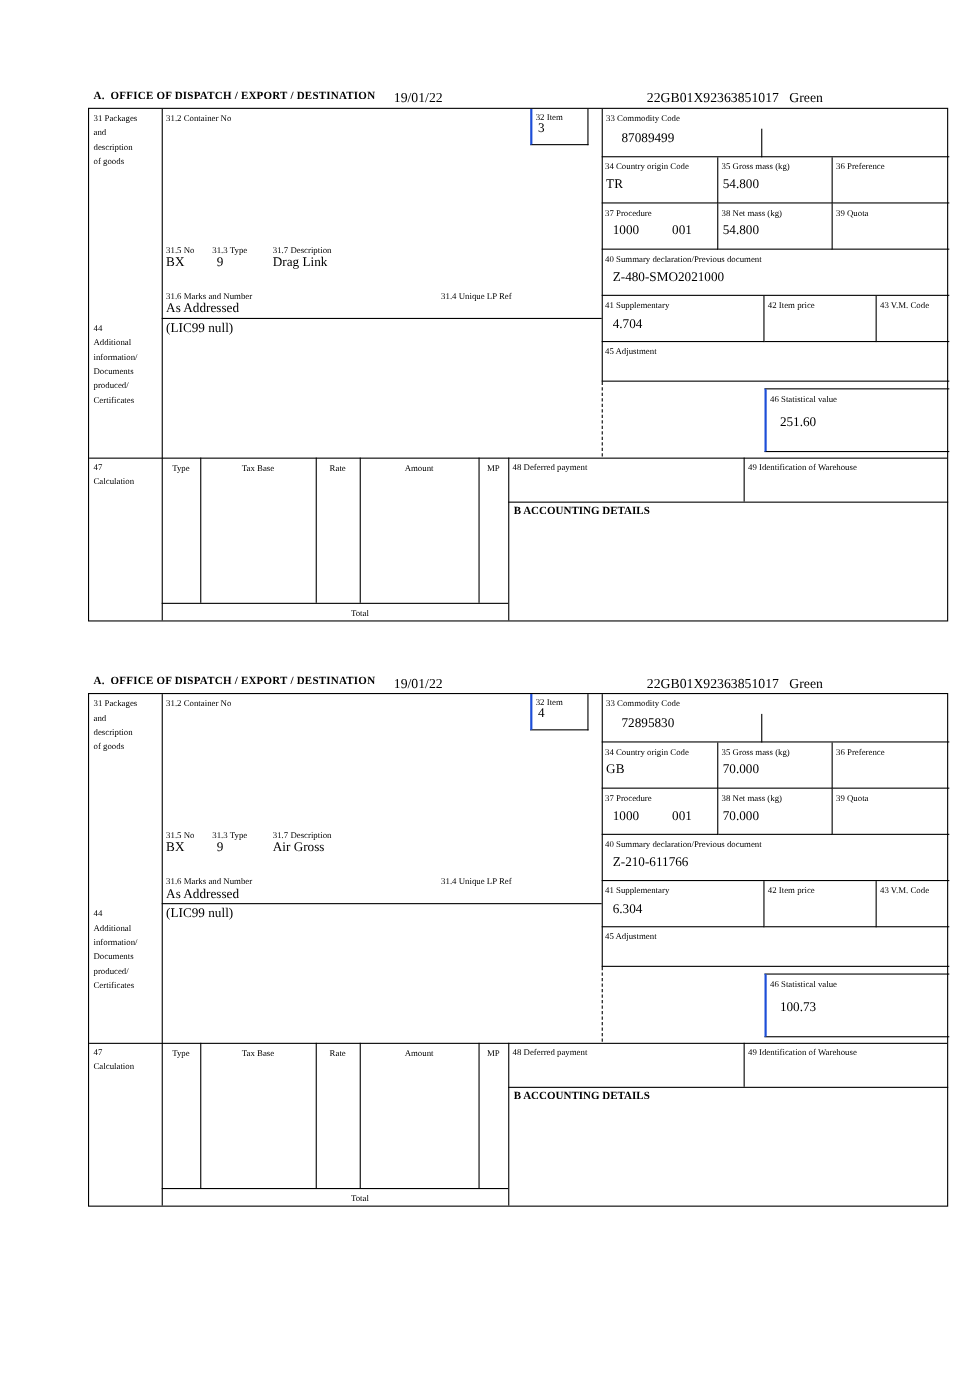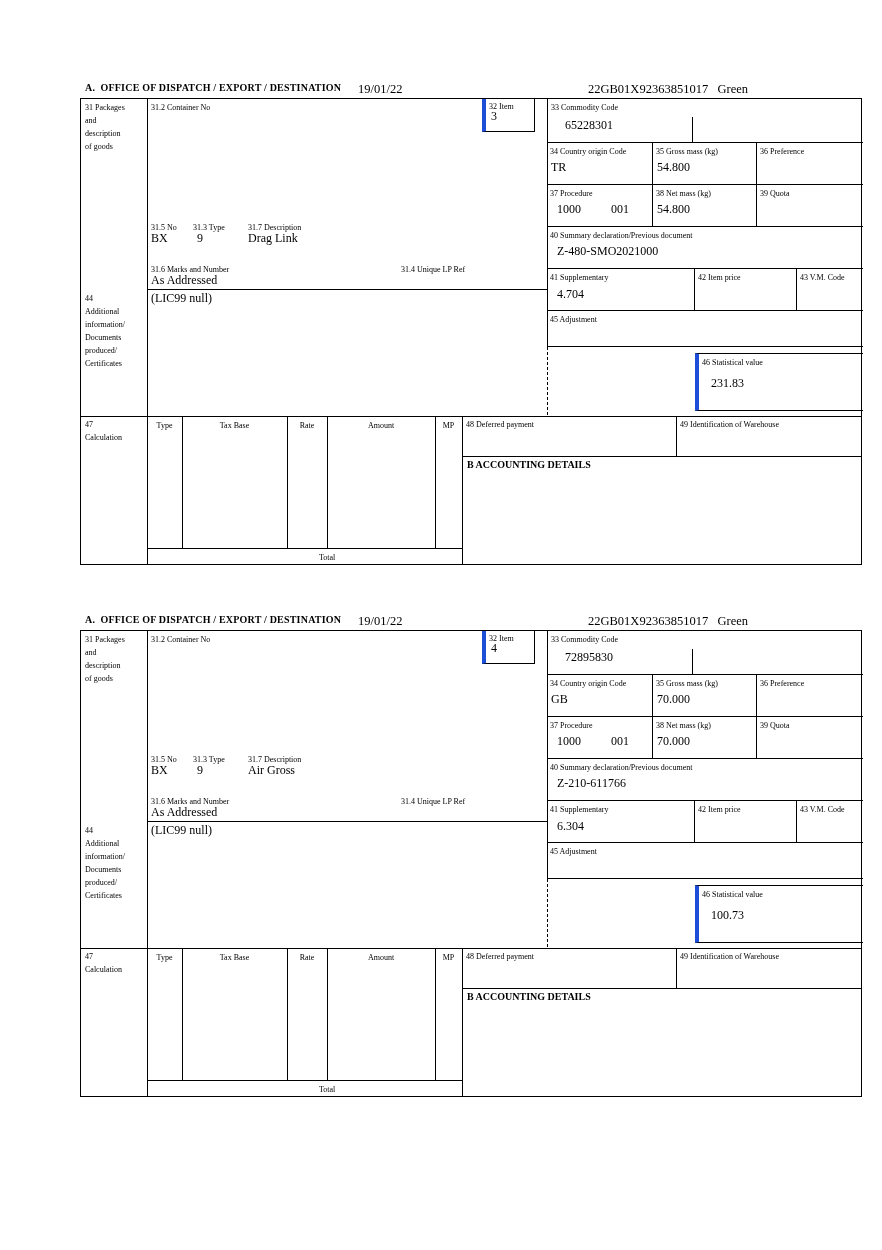--- a/index.html
+++ b/index.html
@@ -11,21 +11,21 @@
   #sections .decl:nth-of-type(2){ top:614px; }
   .hdr { position:absolute; left:0; top:0; width:100%; height:16px;text-decoration:underline; }
   .hdr span { position:absolute; top:0; }
   .hdr-office { left:85px; font-size:10px; font-weight:700; letter-spacing:.2px; }
   .hdr-date { left:358px; font-size:12.5px; }
   .hdr-ref { left:588px; font-size:12.5px; }
   .pre { white-space:pre; }
   .box { position:absolute; left:80px; top:16px; width:782px; height:467px;
          border:1px solid #000; box-sizing:border-box; }
   .cell { position:absolute; box-sizing:border-box; }
-  .bl{border-left:4px solid #1d4ed8}.br{border-right:1px solid #000}
+  .bl{border-left:2px solid #1d4ed8}.br{border-right:1px solid #000}
   .bt{border-top:1px solid #000}.bb{border-bottom:1px solid #000}
   .vl { position:absolute; width:0; border-left:1px solid #000; }
   .vld{ position:absolute; width:0; border-left:1px dashed #000; }
   .hl { position:absolute; height:0; border-top:1px solid #000; }
   .lb { position:absolute; font-size:8px; line-height:13px; white-space:nowrap; }
   .val{ position:absolute; font-size:12px; line-height:13px; white-space:nowrap; }
   .ctr{ text-align:center; }
   .acct{ position:absolute; font-size:10px; font-weight:700; }
 </style>
 </head>
@@ -82,21 +82,21 @@
       <span class="val" style="left:167px;top:133px">Drag Link</span>
 
       <span class="lb" style="left:70px;top:164px">31.6 Marks and Number</span>
       <span class="lb" style="left:320px;top:164px">31.4 Unique LP Ref</span>
       <span class="val" style="left:70px;top:175px">As Addressed</span>
 
       <span class="val" style="left:70px;top:193px">(LIC99 null)</span>
 
       <div class="cell bb" style="left:466px;top:0;width:316px;height:44px">
         <span class="lb" style="left:4px;top:2px">33 Commodity Code</span>
-        <span class="val" style="left:18px;top:20px">65228301</span>
+        <span class="val" style="left:18px;top:20px">87089499</span>
         <div class="vl" style="left:145px;top:18px;height:26px"></div>
       </div>
 
       <div class="cell br bb" style="left:466px;top:44px;width:106px;height:42px">
         <span class="lb" style="left:3px;top:2px">34 Country origin Code</span>
         <span class="val" style="left:4px;top:18px">TR</span>
       </div>
       <div class="cell br bb" style="left:572px;top:44px;width:104px;height:42px">
         <span class="lb" style="left:3px;top:2px">35 Gross mass (kg)</span>
         <span class="val" style="left:4px;top:18px">54.800</span>
@@ -133,21 +133,21 @@
       <div class="cell bb" style="left:716px;top:170px;width:66px;height:42px">
         <span class="lb" style="left:3px;top:2px">43 V.M. Code</span>
       </div>
 
       <div class="cell bb" style="left:466px;top:212px;width:316px;height:36px">
         <span class="lb" style="left:3px;top:2px">45 Adjustment</span>
       </div>
 
       <div class="cell bl bt bb" style="left:614px;top:254px;width:168px;height:58px">
         <span class="lb" style="left:3px;top:2px">46 Statistical value</span>
-        <span class="val" style="left:12px;top:23px">231.83</span>
+        <span class="val" style="left:12px;top:23px">251.60</span>
       </div>
 
       <div class="vl" style="left:101px;top:317px;height:132px"></div>
       <div class="vl" style="left:206px;top:317px;height:132px"></div>
       <div class="vl" style="left:246px;top:317px;height:132px"></div>
       <div class="vl" style="left:354px;top:317px;height:132px"></div>
       <div class="vl" style="left:381px;top:317px;height:148px"></div>
 
       <span class="lb ctr" style="left:66px;top:320px;width:35px">Type</span>
       <span class="lb ctr" style="left:101px;top:320px;width:105px">Tax Base</span>

